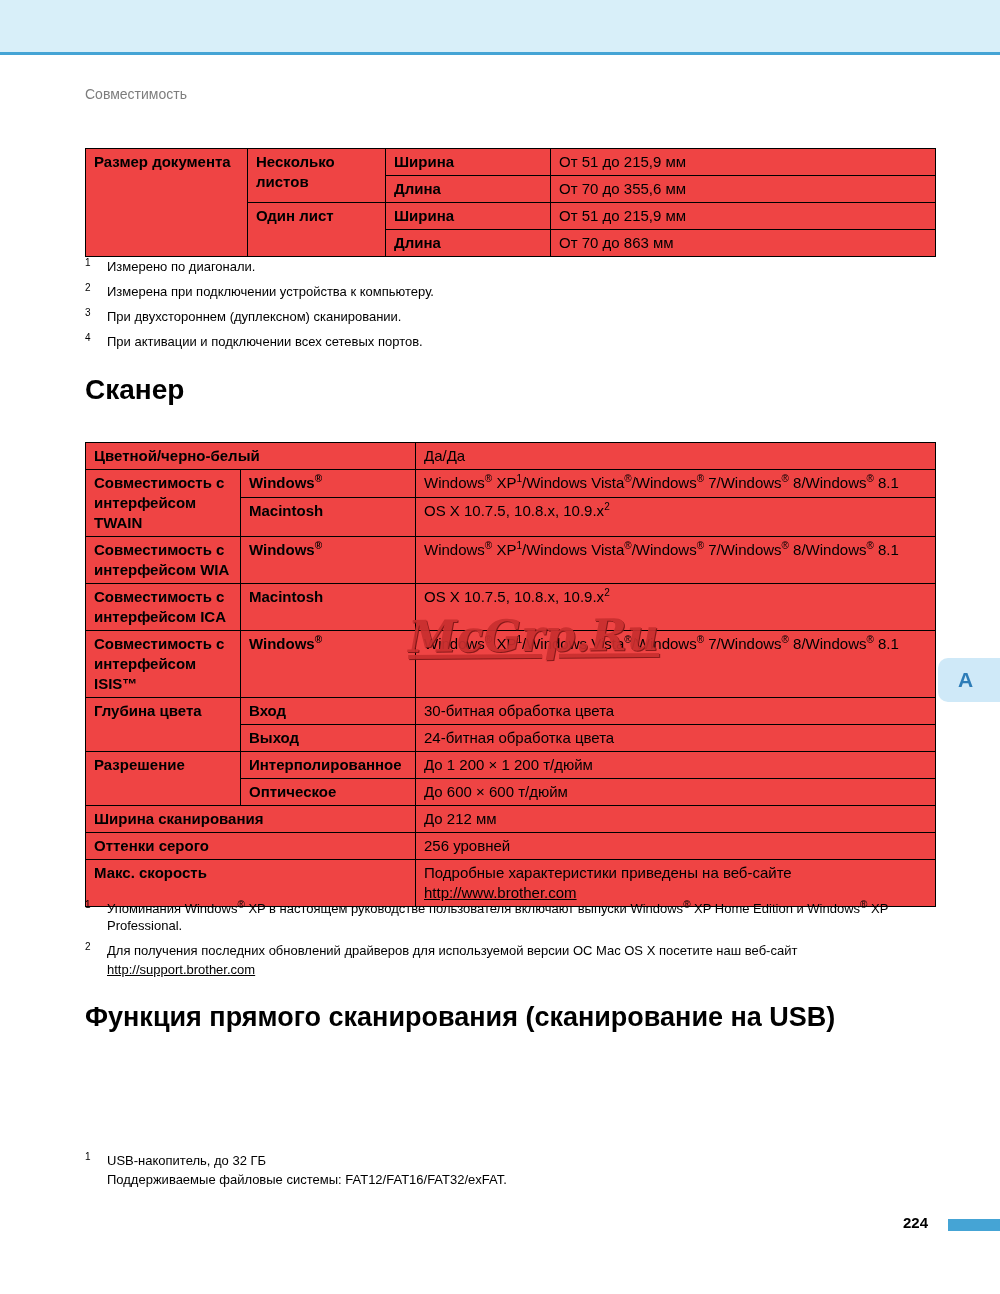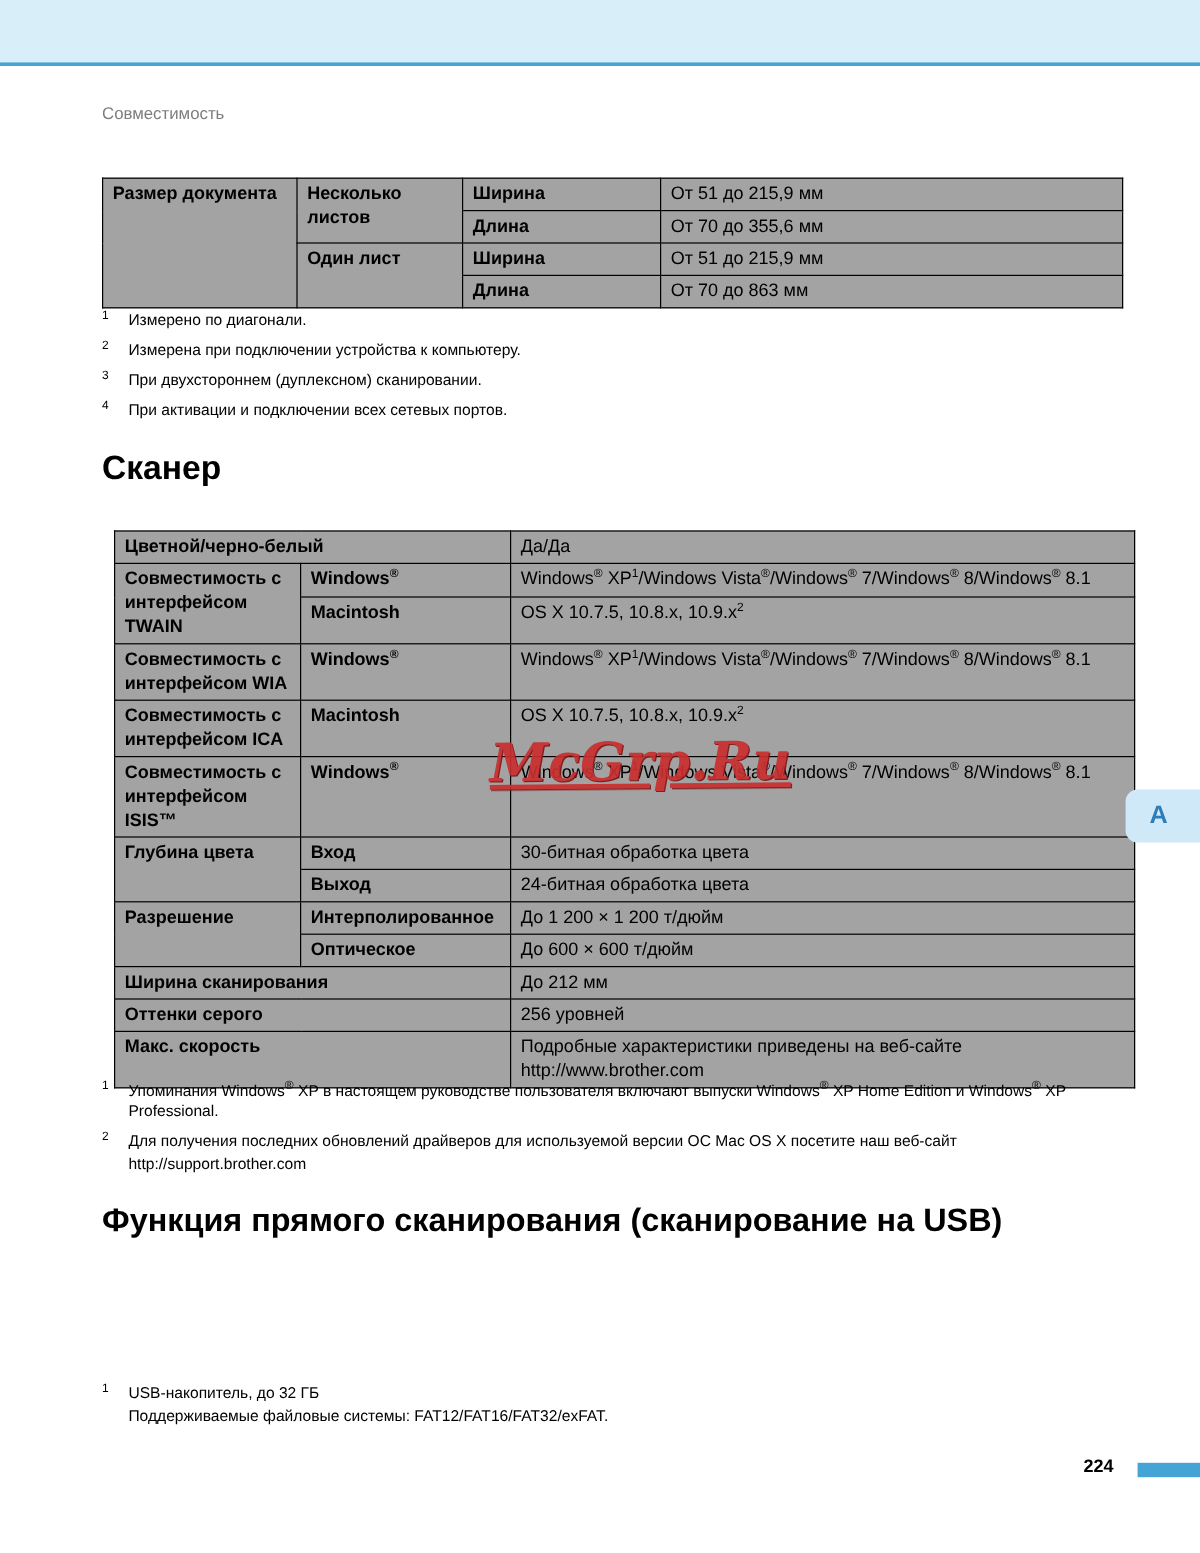--- a/index.html
+++ b/index.html
@@ -8,44 +8,44 @@
     width:1000px; height:1294px; position:relative;
     font-family:"Liberation Sans", sans-serif; color:#000;
   }
   .page { position:absolute; inset:0; width:1000px; height:1294px; overflow:hidden; background:#fff; }
 
   .top-band { position:absolute; left:0; top:0; width:1000px; height:55px;
     background:#d8eff9; border-bottom:3px solid #45a4d5; }
 
   .running-header { position:absolute; left:85px; top:86px; font-size:14px; color:#7d7d7d; }
 
-  .tbl { position:absolute; border-collapse:collapse; table-layout:fixed; background:#a3a3a3; }
+  .tbl { position:absolute; border-collapse:collapse; table-layout:fixed; background:#ef4444; }
   .tbl td { border:1px solid #000; padding:3px 8px; font-size:15px; line-height:20px; vertical-align:top; word-wrap:break-word; }
   .b { font-weight:bold; }
   sup { font-size:10px; vertical-align:super; line-height:0; }
 
   .doc-table { left:85px; top:148px; width:850px; }
-  .scan-table { left:95px; top:442px; width:850px; }
+  .scan-table { left:85px; top:442px; width:850px; }
   .usb-table  { left:85px; top:1068px; width:850px; }
 
   .h1 { position:absolute; left:85px; font-size:28px; font-weight:bold; color:#000000; }
   #h-scanner { top:374px; }
   #h-usb { top:1002px; font-size:27px; }
 
   .fn-block { position:absolute; left:85px; width:860px; }
   #fns-top { top:258px; }
   #fns-mid { top:900px; }
   #fn-bottom { top:1152px; }
   .fn { display:flex; font-size:13px; line-height:17px; margin-bottom:8px; }
   .fn .num { width:22px; flex:0 0 22px; }
   .fn .num sup { font-size:10px; }
   .fn .txt { flex:1; }
   .fn-indent { margin-left:22px; font-size:13px; line-height:17px; margin-top:2px; }
 
-  .link { color:#000; cursor:pointer; }
+  .link { color:#000; text-decoration:underline; cursor:pointer; }
 
   .side-tab { position:absolute; right:-16px; top:658px; width:78px; height:44px;
     background:#cfe9f8; border-radius:10px; display:flex; align-items:center;
     padding-left:20px; color:#2e7db8; font-size:21px; font-weight:bold; }
 
   .footer-num { position:absolute; right:72px; top:1214px; font-size:15px; font-weight:bold; }
   .footer-bar { position:absolute; right:0; top:1219px; width:52px; height:12px; background:#45a4d5; }
 
   .watermark { position:absolute; left:408px; top:610px; z-index:6;
     font-family:"DejaVu Serif", serif; font-style:italic; font-weight:bold;

